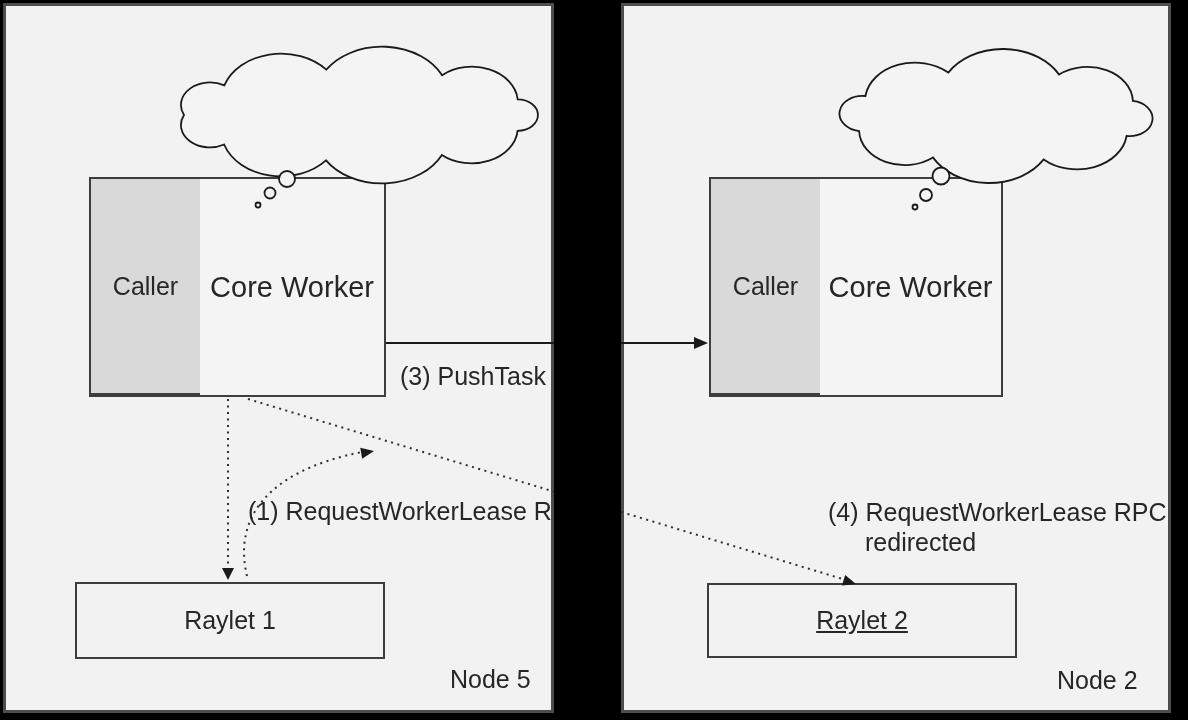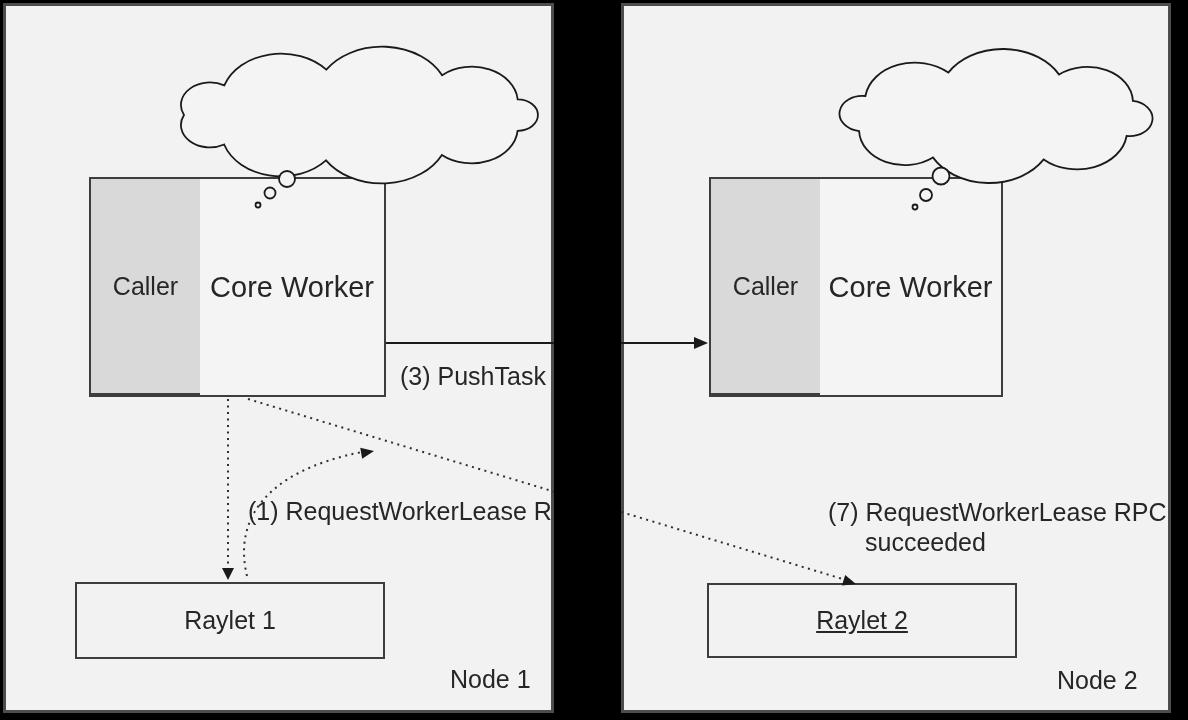--- a/index.html
+++ b/index.html
@@ -51,37 +51,37 @@
     </div>
 
     <div class="raylet" style="left:69px;top:576px;width:310px;height:77px;">
       <span>Raylet 1</span>
     </div>
 
     <div class="lbl" style="left:394px;top:357px;">(3) PushTask</div>
 
     <div class="lbl" style="left:242px;top:492px;">(1) RequestWorkerLease RPC</div>
 
-    <div class="lbl" style="left:444px;top:660px;">Node 1</div>
+    <div class="lbl" style="left:444px;top:660px;">Node 5</div>
   </div>
 
   <div class="panel" id="node2-panel">
     <div class="cloud-text" style="left:338px;top:110px;">return x * 2</div>
 
     <div class="procbox" style="left:85px;top:171px;width:294px;height:220px;">
       <div class="proc-top">Caller</div>
       <div class="proc-bottom">Core Worker</div>
     </div>
 
     <div class="raylet" style="left:83px;top:577px;width:310px;height:75px;text-decoration:underline;">
       <span>Raylet 2</span>
     </div>
 
-    <div class="lbl" style="left:204px;top:493px;">(7) RequestWorkerLease RPC</div>
-    <div class="lbl" style="left:241px;top:523px;">succeeded</div>
+    <div class="lbl" style="left:204px;top:493px;">(4) RequestWorkerLease RPC</div>
+    <div class="lbl" style="left:241px;top:523px;">redirected</div>
 
     <div class="lbl" style="left:433px;top:661px;">Node 2</div>
   </div>
 
   <svg id="overlay" viewBox="0 0 1188 720">
 
     <line class="solid" x1="386" y1="343" x2="697" y2="343"></line>
     <polygon class="ah" points="708,343 694,337 694,349"></polygon>
 
     <line class="dotted" x1="228" y1="399" x2="228" y2="568"></line>

